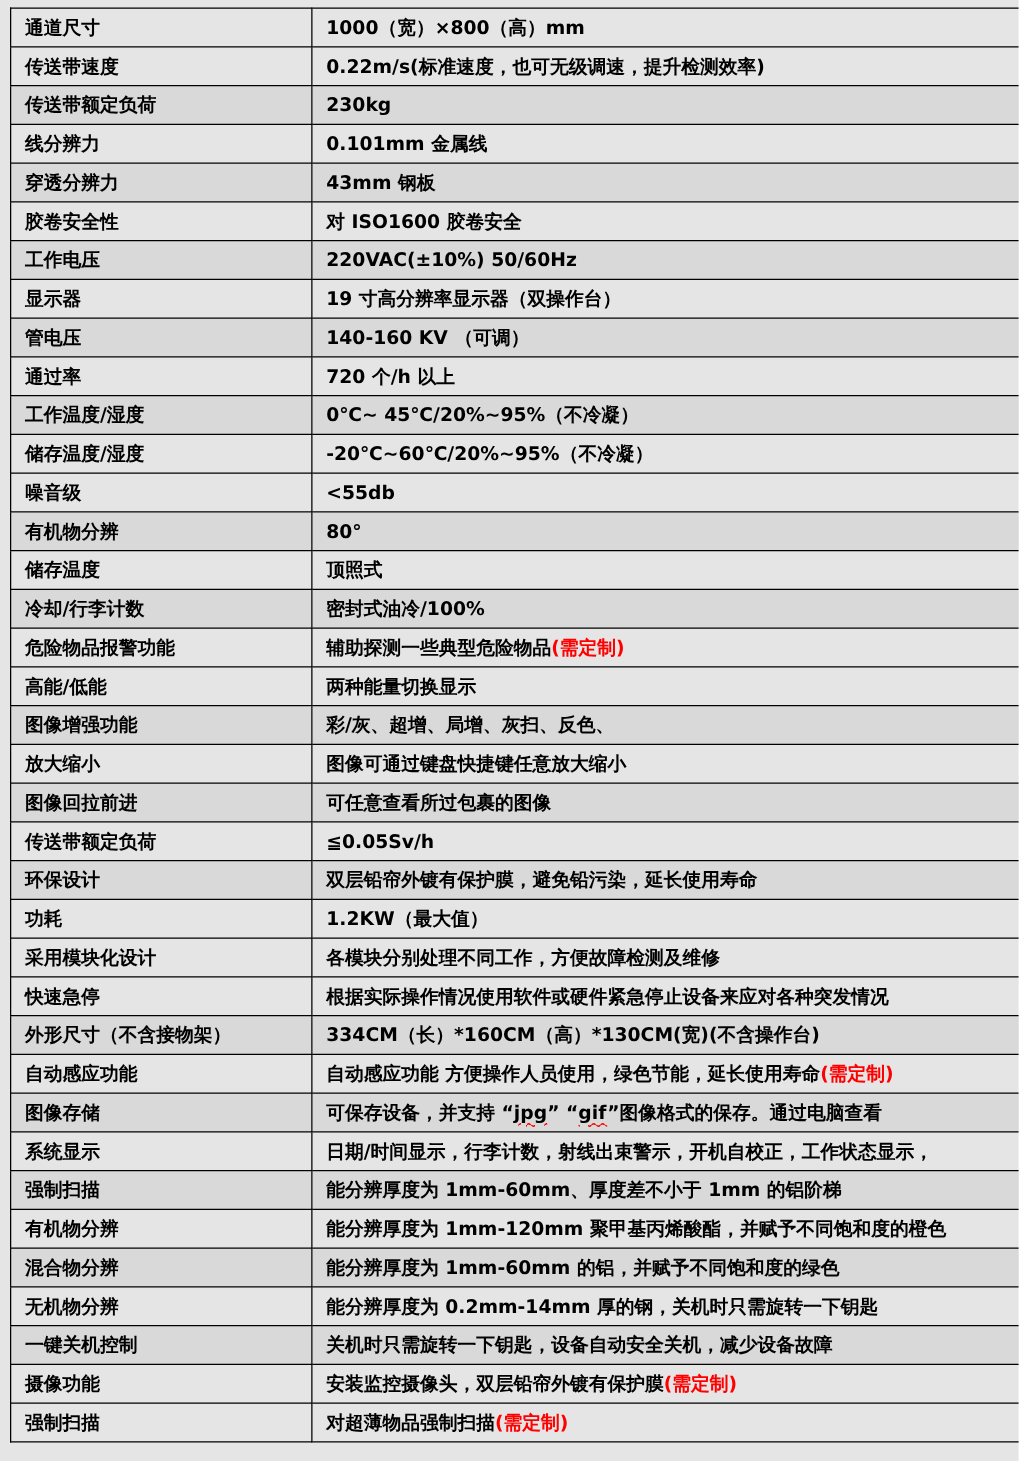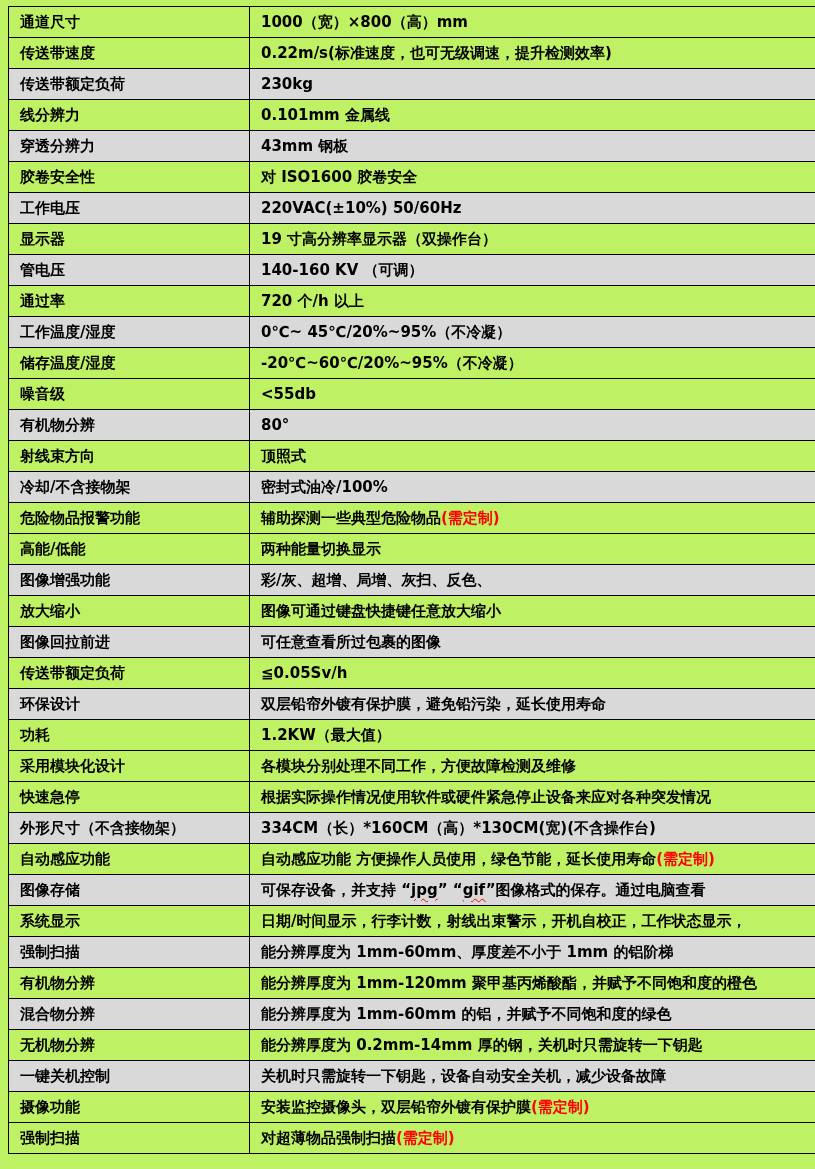--- a/index.html
+++ b/index.html
@@ -5,21 +5,21 @@
   html, body {
     margin: 0;
     padding: 0;
     background: #ffffff;
   }
   .doc-page {
     width: 815px;
     height: 1169px;
     box-sizing: border-box;
     padding: 6px 8px;
-    background: #bef264;
+    background: #e5e5e5;
     font-family: "DejaVu Sans", "Liberation Sans", sans-serif;
     overflow: hidden;
   }
   table.spec-table {
     border-collapse: collapse;
     table-layout: fixed;
     width: 799px;
   }
   table.spec-table td {
     border: 1.5px solid #000000;
@@ -101,25 +101,25 @@
         </tr>
         <tr>
           <td class="label-cell">噪音级</td>
           <td class="value-cell"><span>&lt;55db</span></td>
         </tr>
         <tr class="shaded">
           <td class="label-cell">有机物分辨</td>
           <td class="value-cell"><span>80°</span></td>
         </tr>
         <tr>
-          <td class="label-cell">射线束方向</td>
+          <td class="label-cell">储存温度</td>
           <td class="value-cell"><span>顶照式</span></td>
         </tr>
         <tr class="shaded">
-          <td class="label-cell">冷却/不含接物架</td>
+          <td class="label-cell">冷却/行李计数</td>
           <td class="value-cell"><span>密封式油冷/100%</span></td>
         </tr>
         <tr>
           <td class="label-cell">危险物品报警功能</td>
           <td class="value-cell"><span>辅助探测一些典型危险物品</span><span class="red-text">(需定制)</span></td>
         </tr>
         <tr>
           <td class="label-cell">高能/低能</td>
           <td class="value-cell"><span>两种能量切换显示</span></td>
         </tr>

